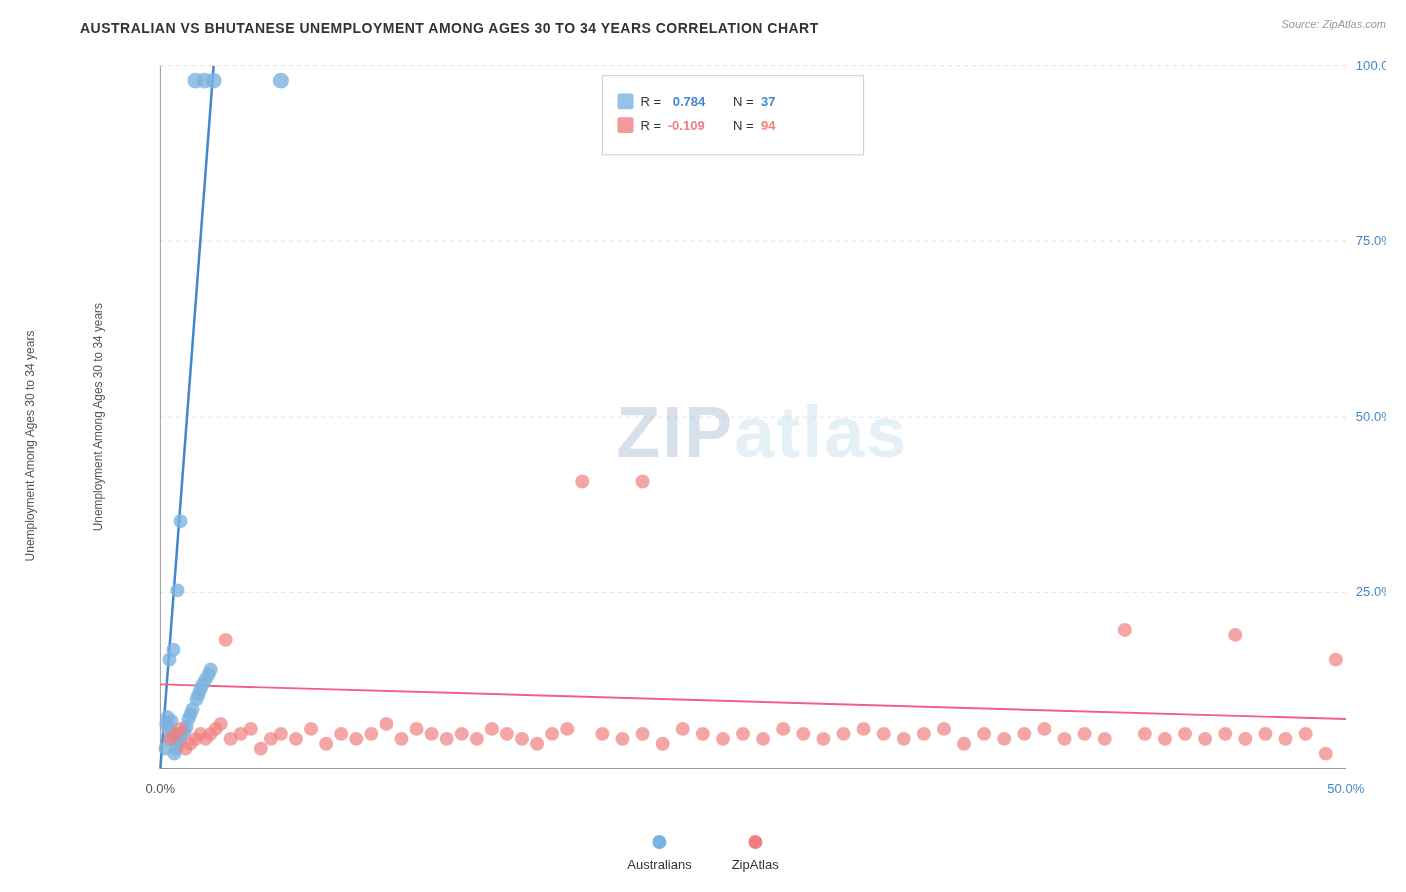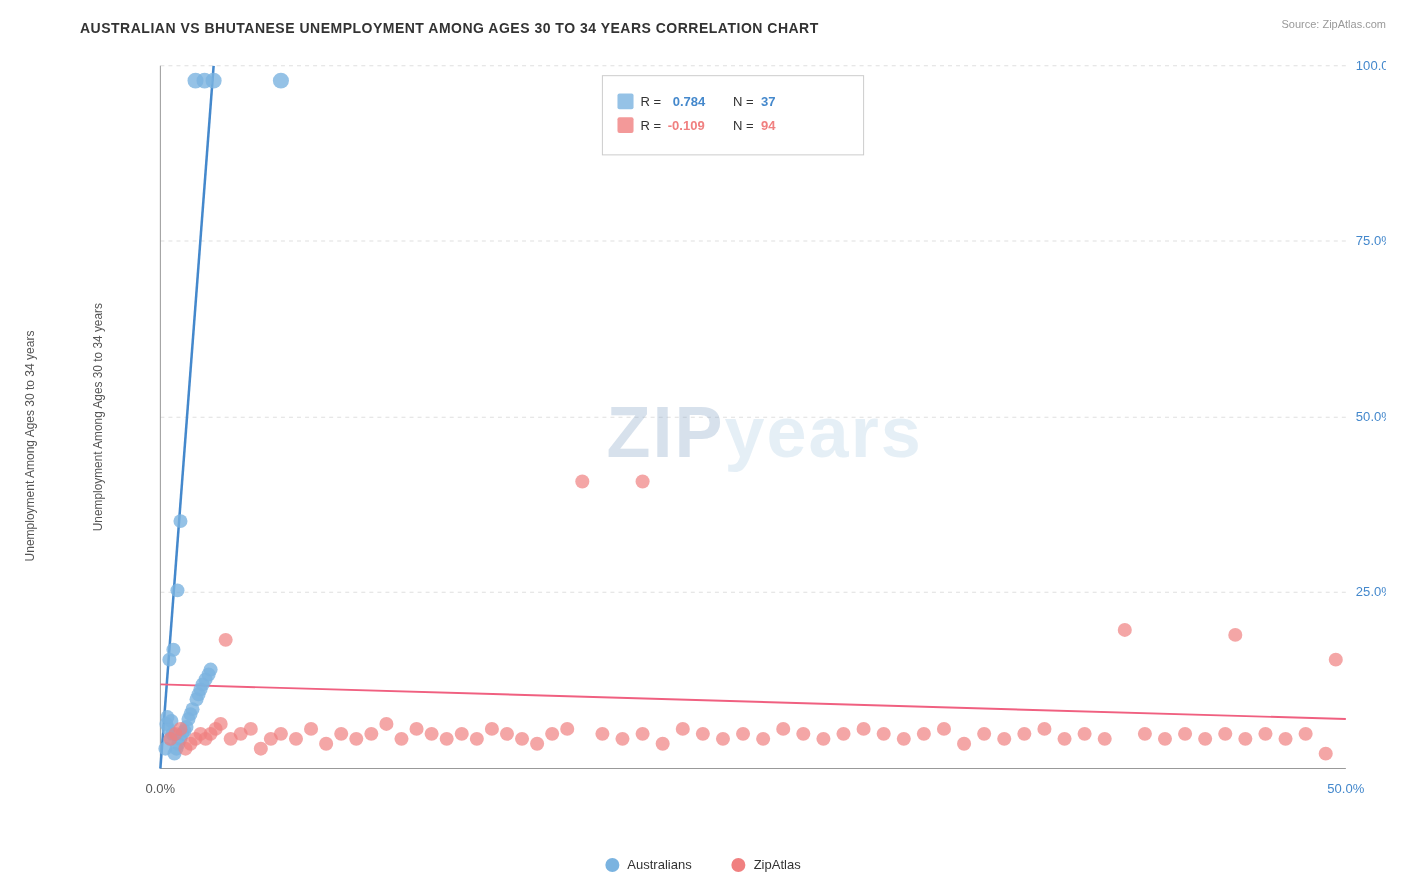--- a/index.html
+++ b/index.html
@@ -24,20 +24,21 @@
       letter-spacing: 0.5px;
       margin-bottom: 10px;
       padding-left: 0px;
     }
     .source-label {
       position: absolute;
       top: 18px;
       right: 20px;
       font-size: 11px;
       color: #999;
+      font-style: italic;
     }
     .chart-area {
       position: relative;
       width: 100%;
       height: calc(100% - 40px);
     }
     svg.main-chart {
       width: 100%;
       height: 100%;
     }
@@ -68,20 +69,21 @@
       display: flex;
       gap: 40px;
       align-items: center;
     }
     .legend-item {
       display: flex;
       align-items: center;
       gap: 8px;
       font-size: 13px;
       color: #333;
+      flex-direction: column;
     }
     .legend-dot {
       width: 14px;
       height: 14px;
       border-radius: 50%;
     }
   </style>
 </head>
 <body>
 
@@ -89,21 +91,21 @@
   <div class="chart-title">AUSTRALIAN VS BHUTANESE UNEMPLOYMENT AMONG AGES 30 TO 34 YEARS CORRELATION CHART</div>
   <div class="source-label">Source: ZipAtlas.com</div>
 
   <div style="position:absolute; left:10px; top:50%; width:20px; height:300px; transform:translateY(-50%);">
     <div style="position:absolute; left:0; top:50%; transform:translateY(-50%) rotate(-90deg); white-space:nowrap; font-size:12px; color:#555; transform-origin:center center; width:300px; text-align:center; left:-130px;">Unemployment Among Ages 30 to 34 years</div>
   </div>
 
   <div class="chart-area">
     
     <div class="watermark">
-      <span class="zip">ZIP</span><span class="atlas">years</span>
+      <span class="zip">ZIP</span><span class="atlas">atlas</span>
     </div>
 
     <svg class="main-chart" viewBox="0 0 1300 780" preserveAspectRatio="none">
 
       <defs>
         <style>
           .grid-line { stroke: #e0e0e0; stroke-width: 1; stroke-dasharray: 4,4; }
           .axis-line { stroke: #999; stroke-width: 1; }
           .dot-au { fill: #7ab3e0; opacity: 0.8; }
           .dot-bh { fill: #f08080; opacity: 0.7; }

